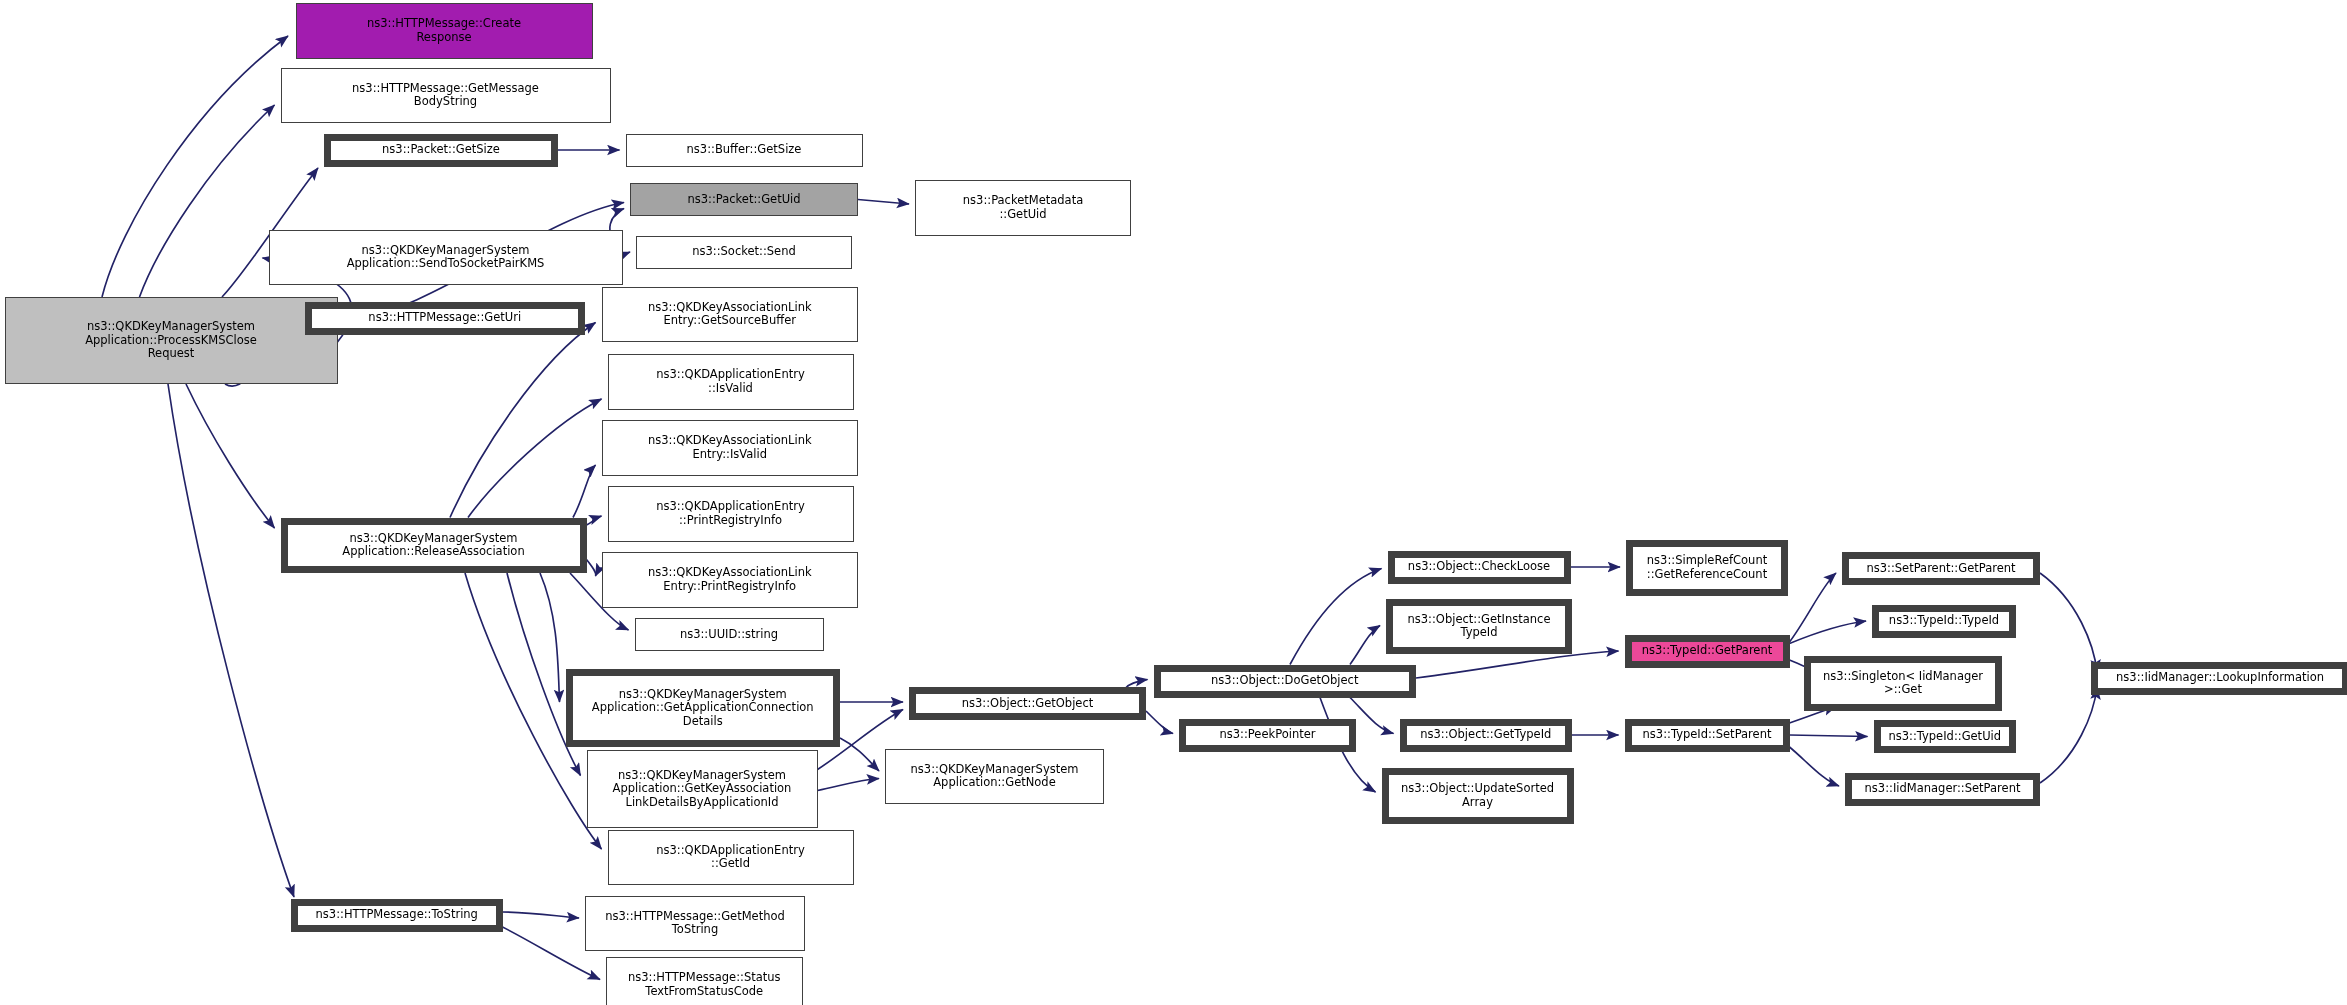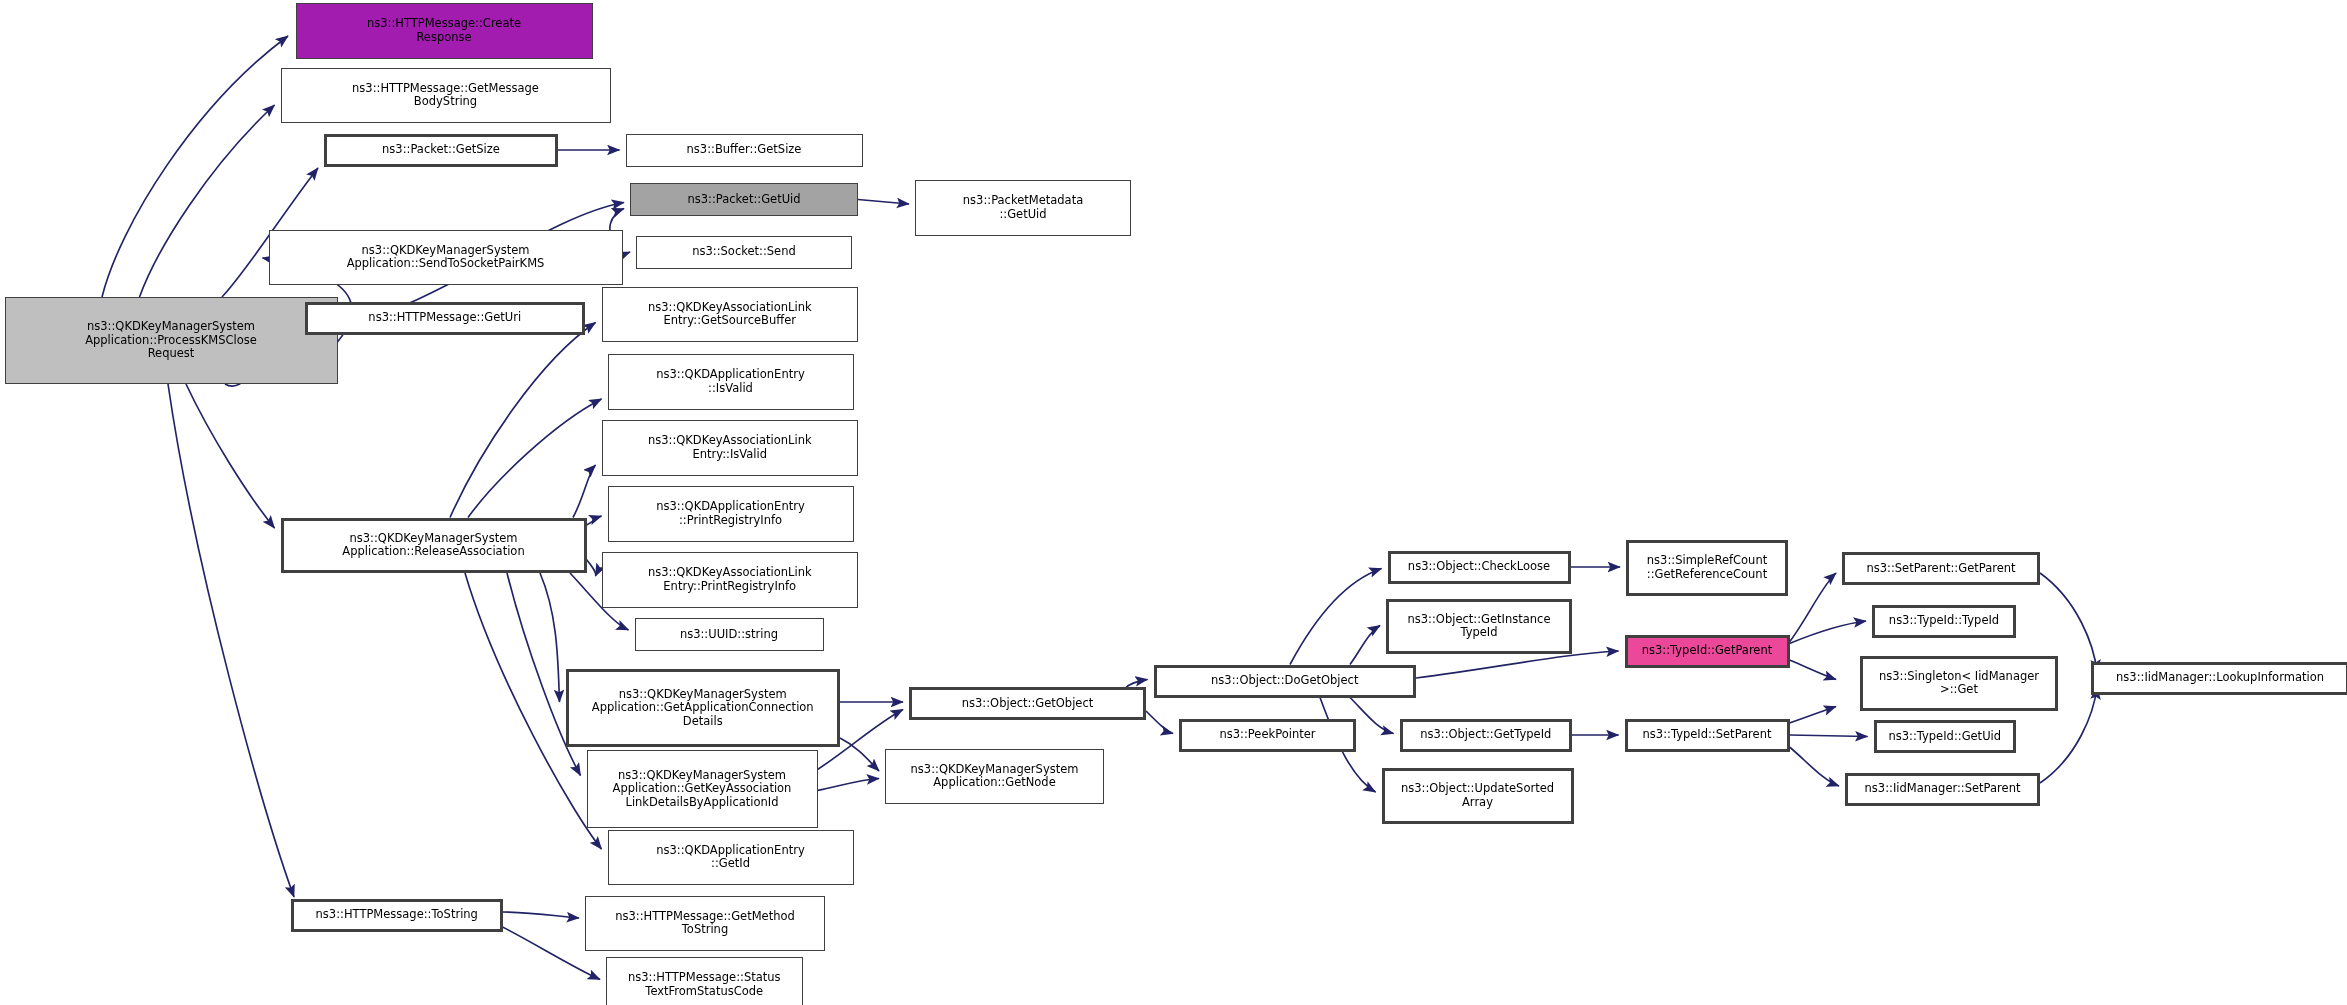--- a/index.html
+++ b/index.html
@@ -14,21 +14,21 @@
   }
   #edges{
     position:absolute;
     left:0; top:0;
     width:2347px; height:1005px;
     pointer-events:none;
   }
   .node{
     position:absolute;
     box-sizing:border-box;
-    border:3px solid #0f172a;
+    border:7px solid #0f172a;
     background:#ffffff;
     color:#000000;
     display:flex;
     align-items:center;
     justify-content:center;
     text-align:center;
     font-size:11.5px;
     line-height:13.5px;
     letter-spacing:0px;
     white-space:pre-line;
@@ -149,24 +149,24 @@
 TypeId</span></div>
       <div class="node" title="ns3::Object::GetTypeId" style="left: 1399.5px; top: 718.5px; width: 172.5px; height: 33px; background: rgb(255, 255, 255); border-color: rgb(64, 64, 64); color: rgb(0, 0, 0);"><span>ns3::Object::GetTypeId</span></div>
       <div class="node" title="ns3::Object::UpdateSortedArray" style="left: 1381.5px; top: 768px; width: 192px; height: 55.5px; background: rgb(255, 255, 255); border-color: rgb(64, 64, 64); color: rgb(0, 0, 0);"><span>ns3::Object::UpdateSorted
 Array</span></div>
       <div class="node" title="ns3::SimpleRefCount::GetReferenceCount" style="left: 1626px; top: 540px; width: 162px; height: 55.5px; background: rgb(255, 255, 255); border-color: rgb(64, 64, 64); color: rgb(0, 0, 0);"><span>ns3::SimpleRefCount
 ::GetReferenceCount</span></div>
       <div class="node" title="ns3::TypeId::GetParent" style="left: 1624.5px; top: 634.5px; width: 165px; height: 33px; background: #ec4899; border-color: rgb(64, 64, 64); color: rgb(0, 0, 0);"><span>ns3::TypeId::GetParent</span></div>
       <div class="node" title="ns3::TypeId::SetParent" style="left: 1624.5px; top: 718.5px; width: 165px; height: 33px; background: rgb(255, 255, 255); border-color: rgb(64, 64, 64); color: rgb(0, 0, 0);"><span>ns3::TypeId::SetParent</span></div>
       <div class="node" title="ns3::IidManager::GetParent" style="left: 1842px; top: 552px; width: 198px; height: 33px; background: rgb(255, 255, 255); border-color: rgb(64, 64, 64); color: rgb(0, 0, 0);"><span>ns3::SetParent::GetParent</span></div>
       <div class="node" title="ns3::TypeId::TypeId" style="left: 1872px; top: 604.5px; width: 144px; height: 33px; background: rgb(255, 255, 255); border-color: rgb(64, 64, 64); color: rgb(0, 0, 0);"><span>ns3::TypeId::TypeId</span></div>
-      <div class="node" title="ns3::Singleton&lt; IidManager&gt;::Get" style="left: 1860px; top: 655.5px; width: 198px; height: 55.5px; background: rgb(255, 255, 255); border-color: rgb(64, 64, 64); color: rgb(0, 0, 0);"><span>ns3::Singleton&lt; IidManager
+      <div class="node" title="ns3::Singleton&lt; IidManager&gt;::Get" style="left: 1804px; top: 655.5px; width: 198px; height: 55.5px; background: rgb(255, 255, 255); border-color: rgb(64, 64, 64); color: rgb(0, 0, 0);"><span>ns3::Singleton&lt; IidManager
 &gt;::Get</span></div>
       <div class="node" title="ns3::TypeId::GetUid" style="left: 1873.5px; top: 720px; width: 142.5px; height: 33px; background: rgb(255, 255, 255); border-color: rgb(64, 64, 64); color: rgb(0, 0, 0);"><span>ns3::TypeId::GetUid</span></div>
       <div class="node" title="ns3::IidManager::SetParent" style="left: 1845px; top: 772.5px; width: 195px; height: 33px; background: rgb(255, 255, 255); border-color: rgb(64, 64, 64); color: rgb(0, 0, 0);"><span>ns3::IidManager::SetParent</span></div>
       <div class="node" title="ns3::IidManager::LookupInformation" style="left: 2091px; top: 661.5px; width: 258px; height: 33px; background: rgb(255, 255, 255); border-color: rgb(64, 64, 64); color: rgb(0, 0, 0);"><span>ns3::IidManager::LookupInformation</span></div>
       <div class="node" title="ns3::HTTPMessage::ToString" style="left: 291px; top: 898.5px; width: 211.5px; height: 33px; background: rgb(255, 255, 255); border-color: rgb(64, 64, 64); color: rgb(0, 0, 0);"><span>ns3::HTTPMessage::ToString</span></div>
-      <div class="node thick" title="ns3::HTTPMessage::GetMethodToString" style="left: 585px; top: 895.5px; width: 240px; height: 55.5px; background: rgb(255, 255, 255); border-color: rgb(64, 64, 64); color: rgb(0, 0, 0);"><span>ns3::HTTPMessage::GetMethod
+      <div class="node thick" title="ns3::HTTPMessage::GetMethodToString" style="left: 585px; top: 895.5px; width: 220px; height: 55.5px; background: rgb(255, 255, 255); border-color: rgb(64, 64, 64); color: rgb(0, 0, 0);"><span>ns3::HTTPMessage::GetMethod
 ToString</span></div>
       <div class="node thick" title="ns3::HTTPMessage::StatusTextFromStatusCode" style="left: 606px; top: 957px; width: 196.5px; height: 55.5px; background: rgb(255, 255, 255); border-color: rgb(64, 64, 64); color: rgb(0, 0, 0);"><span>ns3::HTTPMessage::Status
 TextFromStatusCode</span></div>
     </div>
 </div>
 
 </body></html>

